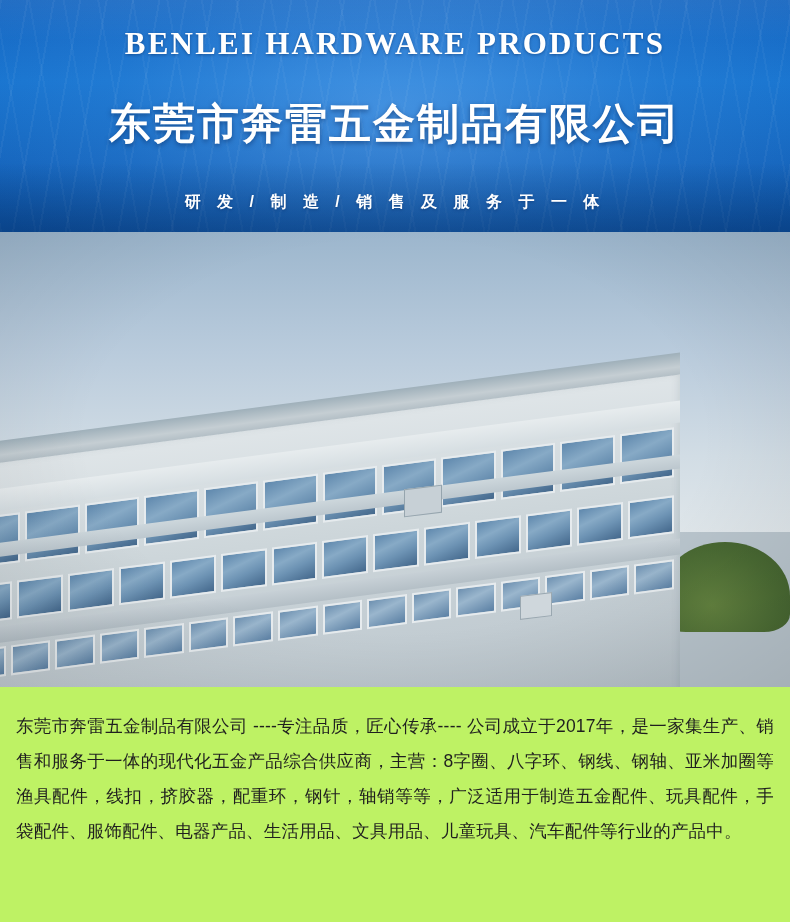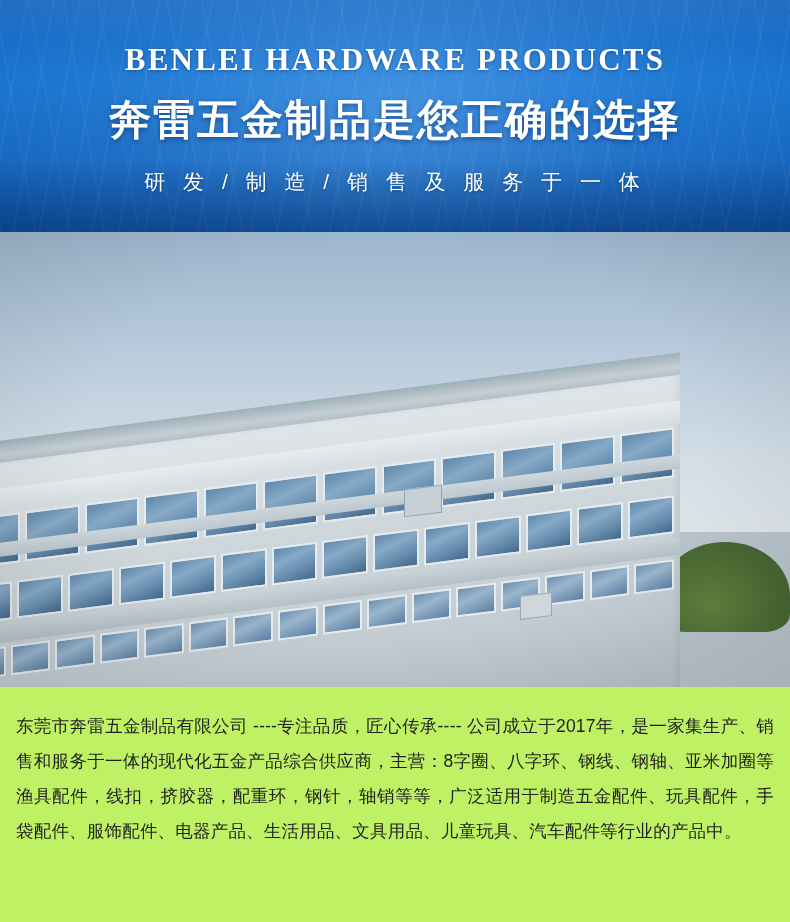--- a/index.html
+++ b/index.html
@@ -62,20 +62,21 @@
     position: relative;
     z-index: 3;
     height: 100%;
     display: flex;
     flex-direction: column;
     align-items: center;
     justify-content: center;
     text-align: right;
     padding-top: 6px;
     box-sizing: border-box;
+    gap: 20px;
   }
   .banner-en {
     color: #ffffff;
     font-size: 31px;
     font-weight: bold;
     letter-spacing: 2.2px;
     font-family: "Liberation Serif", "DejaVu Serif", serif;
     text-shadow: 0 1px 3px rgba(0,30,80,0.45);
     margin-bottom: 14px;
     white-space: nowrap;
@@ -84,22 +85,22 @@
     color: #ffffff;
     font-size: 42px;
     font-weight: bold;
     letter-spacing: 2px;
     text-shadow: 0 2px 5px rgba(0,30,80,0.5);
     margin-bottom: 20px;
     white-space: nowrap;
   }
   .banner-sub {
     color: #ffffff;
-    font-size: 21px;
-    font-weight: normal;
+    font-size: 16px;
+    font-weight: bold;
     letter-spacing: 6px;
     text-shadow: 0 1px 3px rgba(0,30,80,0.4);
     white-space: nowrap;
   }
 
   
   .photo {
     position: relative;
     width: 790px;
     height: 455px;
@@ -217,21 +218,21 @@
 <body>
 
 <div class="page">
 
   <div class="banner">
     <div class="glow"></div>
     <div class="rays"></div>
     <div class="streaks"></div>
     <div class="banner-inner">
       <div class="banner-en">BENLEI HARDWARE PRODUCTS</div>
-      <div class="banner-cn">奔雷五金制品是您正确的选择</div>
+      <div class="banner-cn">东莞市奔雷五金制品有限公司</div>
       <div class="banner-sub">研 发 / 制 造 / 销 售 及 服 务 于 一 体</div>
     </div>
   </div>
 
   <div class="photo">
     <div class="sky"></div>
     <div class="far-trees2"></div>
 
     <div class="roof"></div>
     <div class="building"></div>

